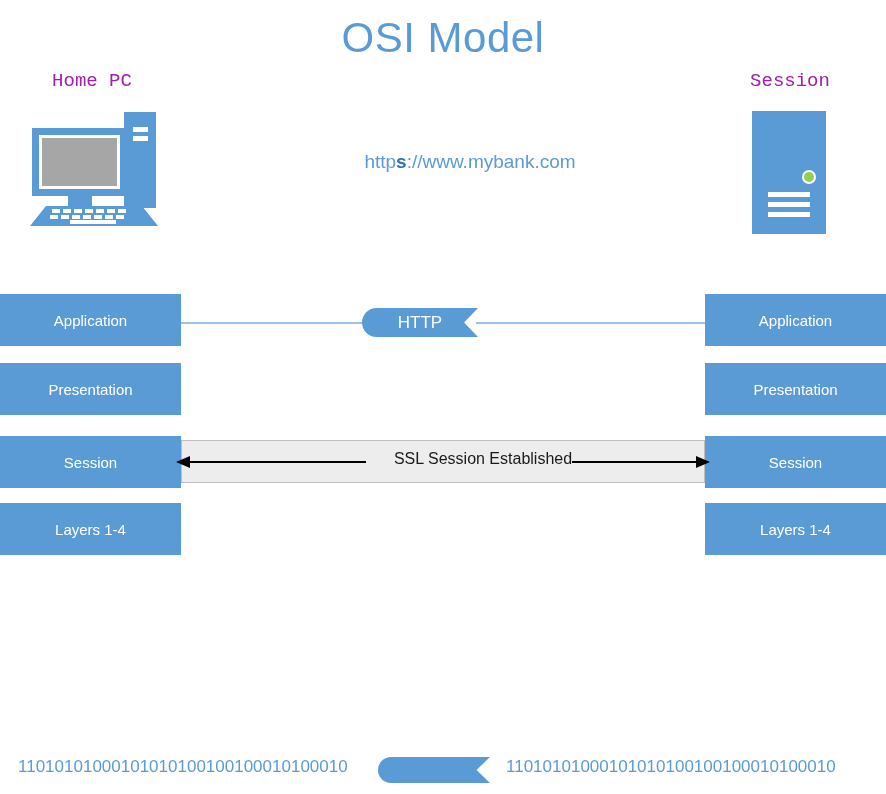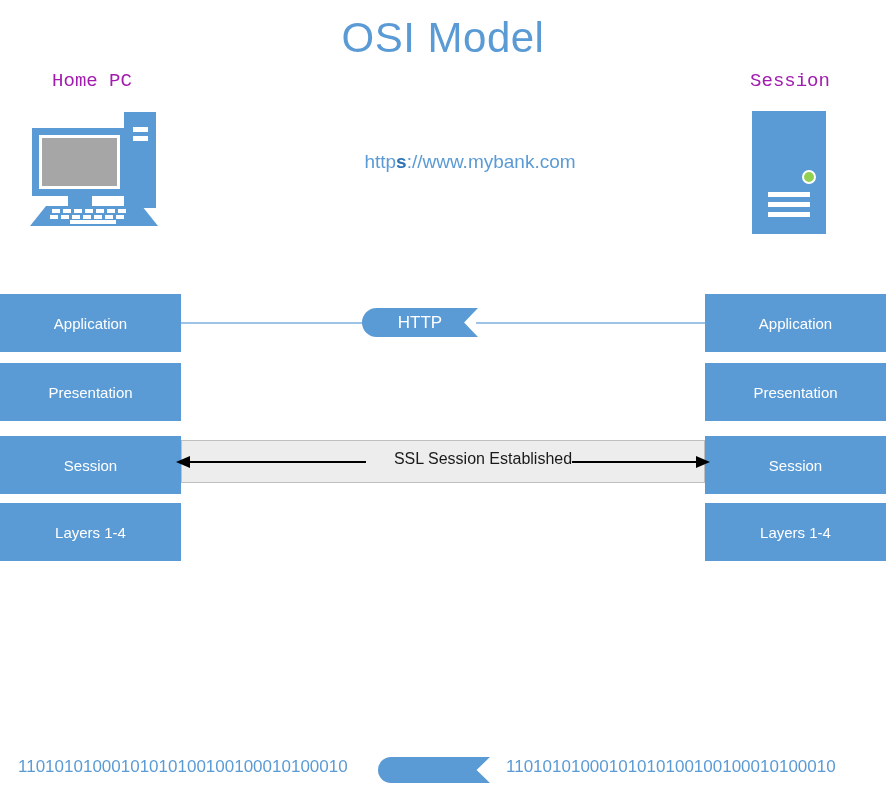--- a/index.html
+++ b/index.html
@@ -83,21 +83,21 @@
 
   
   .layer-box {
     position: absolute;
     background: #5B9BD5;
     color: #ffffff;
     font-size: 15px;
     display: flex;
     align-items: center;
     justify-content: center;
-    height: 58px;
+    height: 52px;
     width: 181px;
   }
   .layer-box.left  { left: 0px; }
   .layer-box.right { left: 705px; }
 
   .row-application  { top: 294px; }
   .row-presentation { top: 363px; }
   .row-session      { top: 436px; }
   .row-layers14     { top: 503px; }
 

